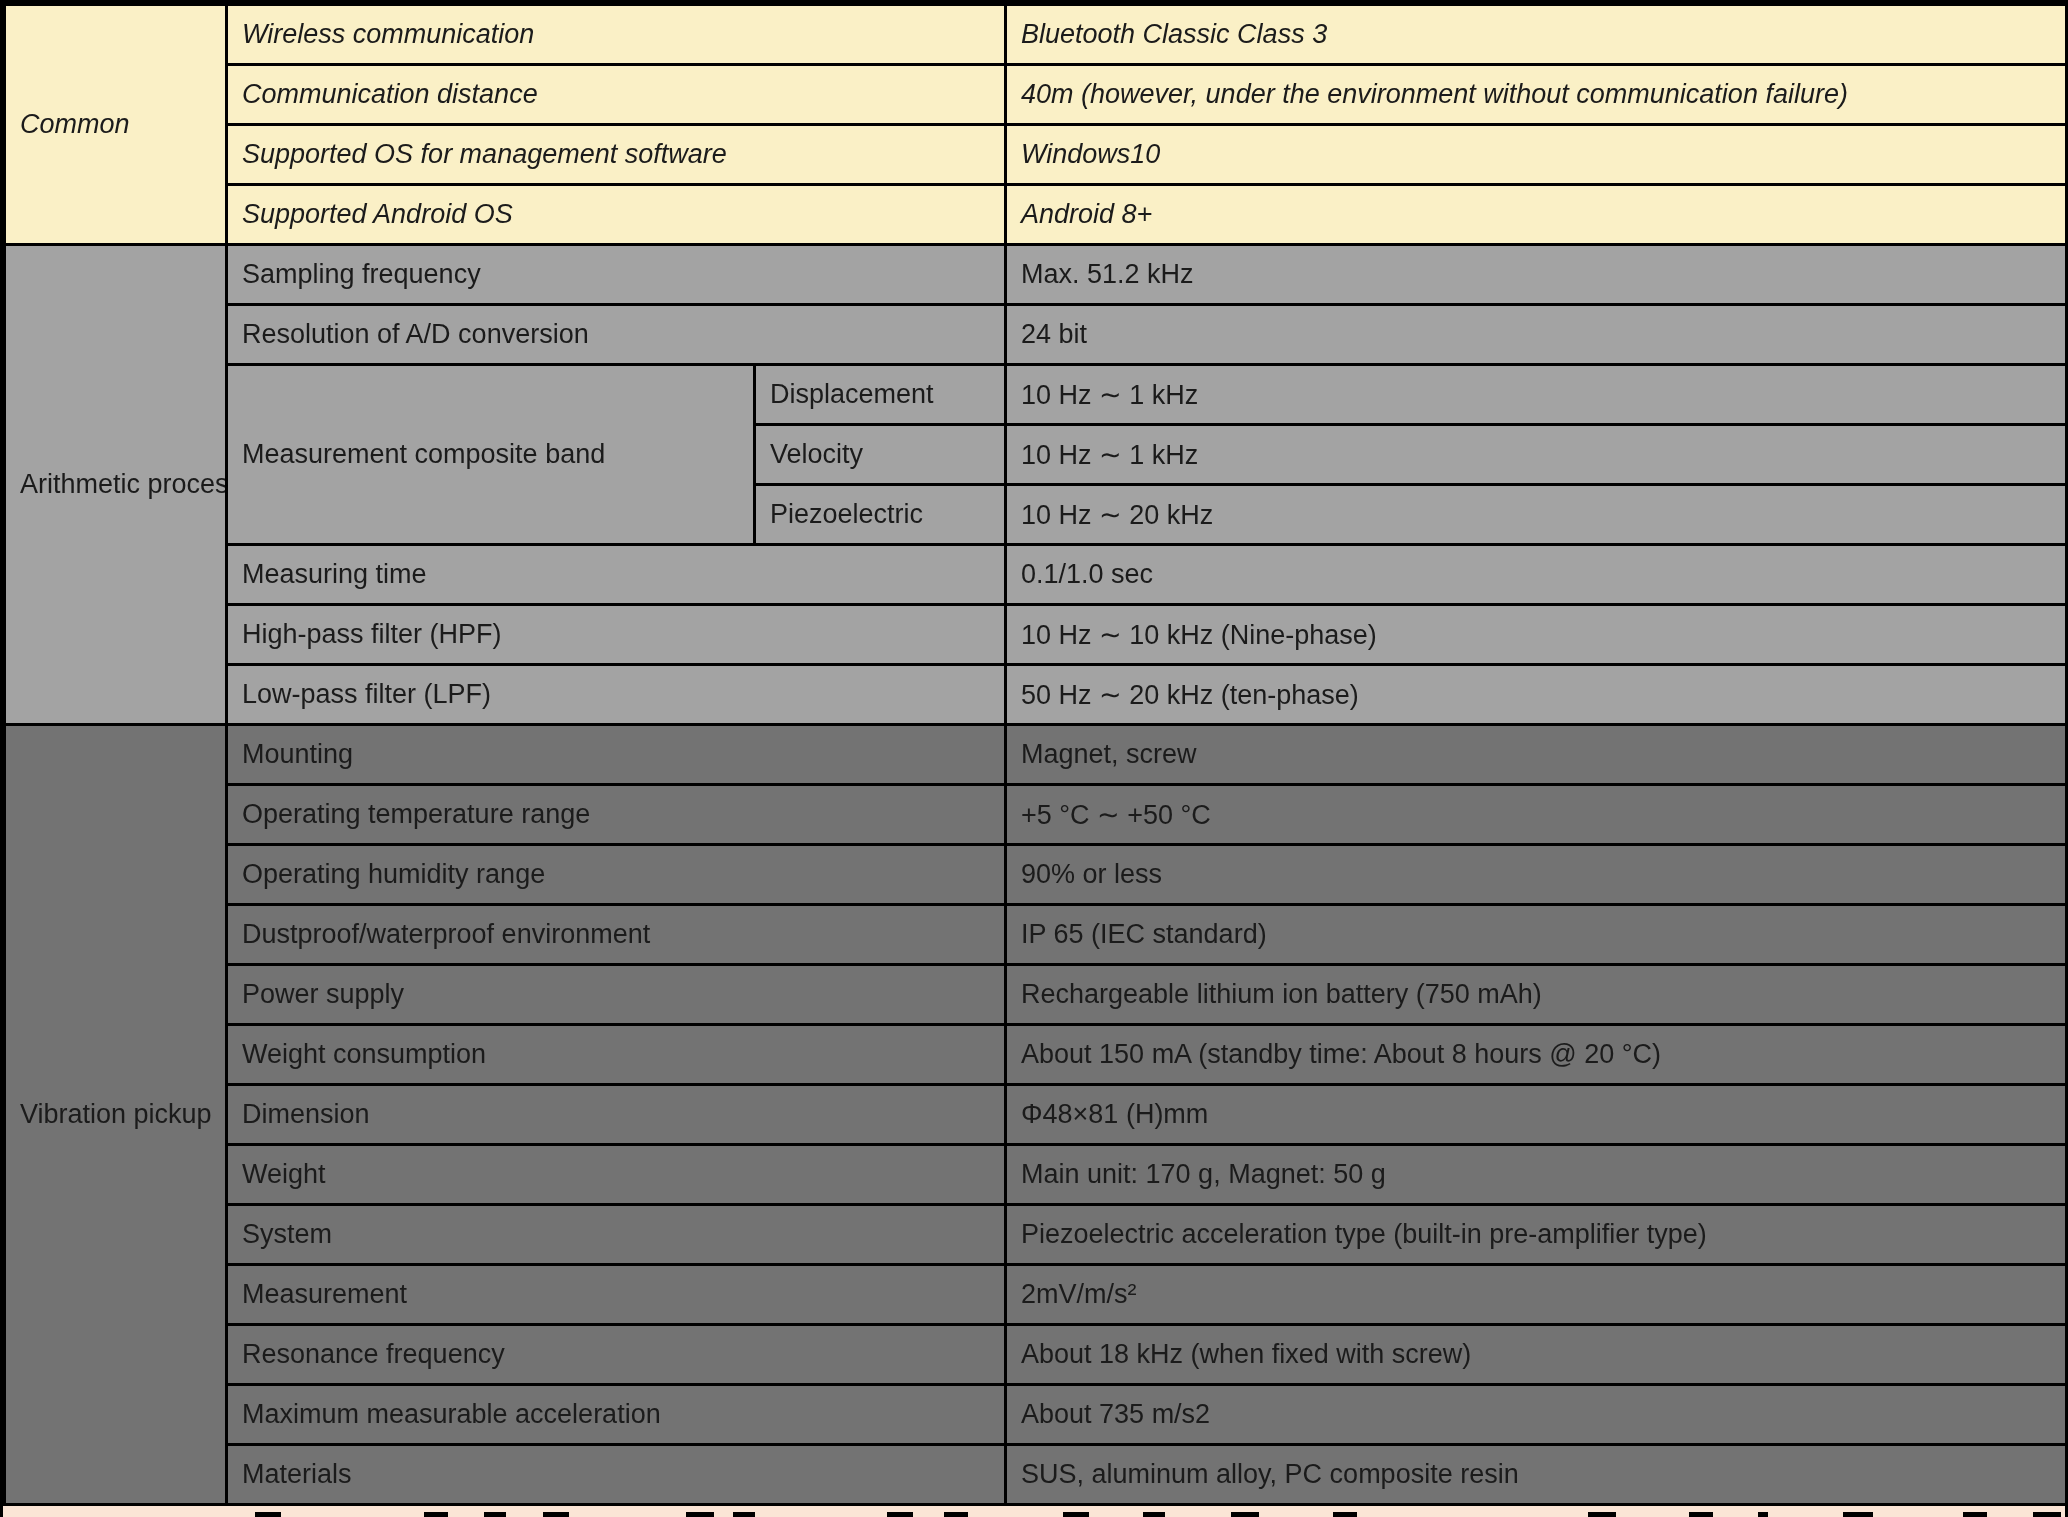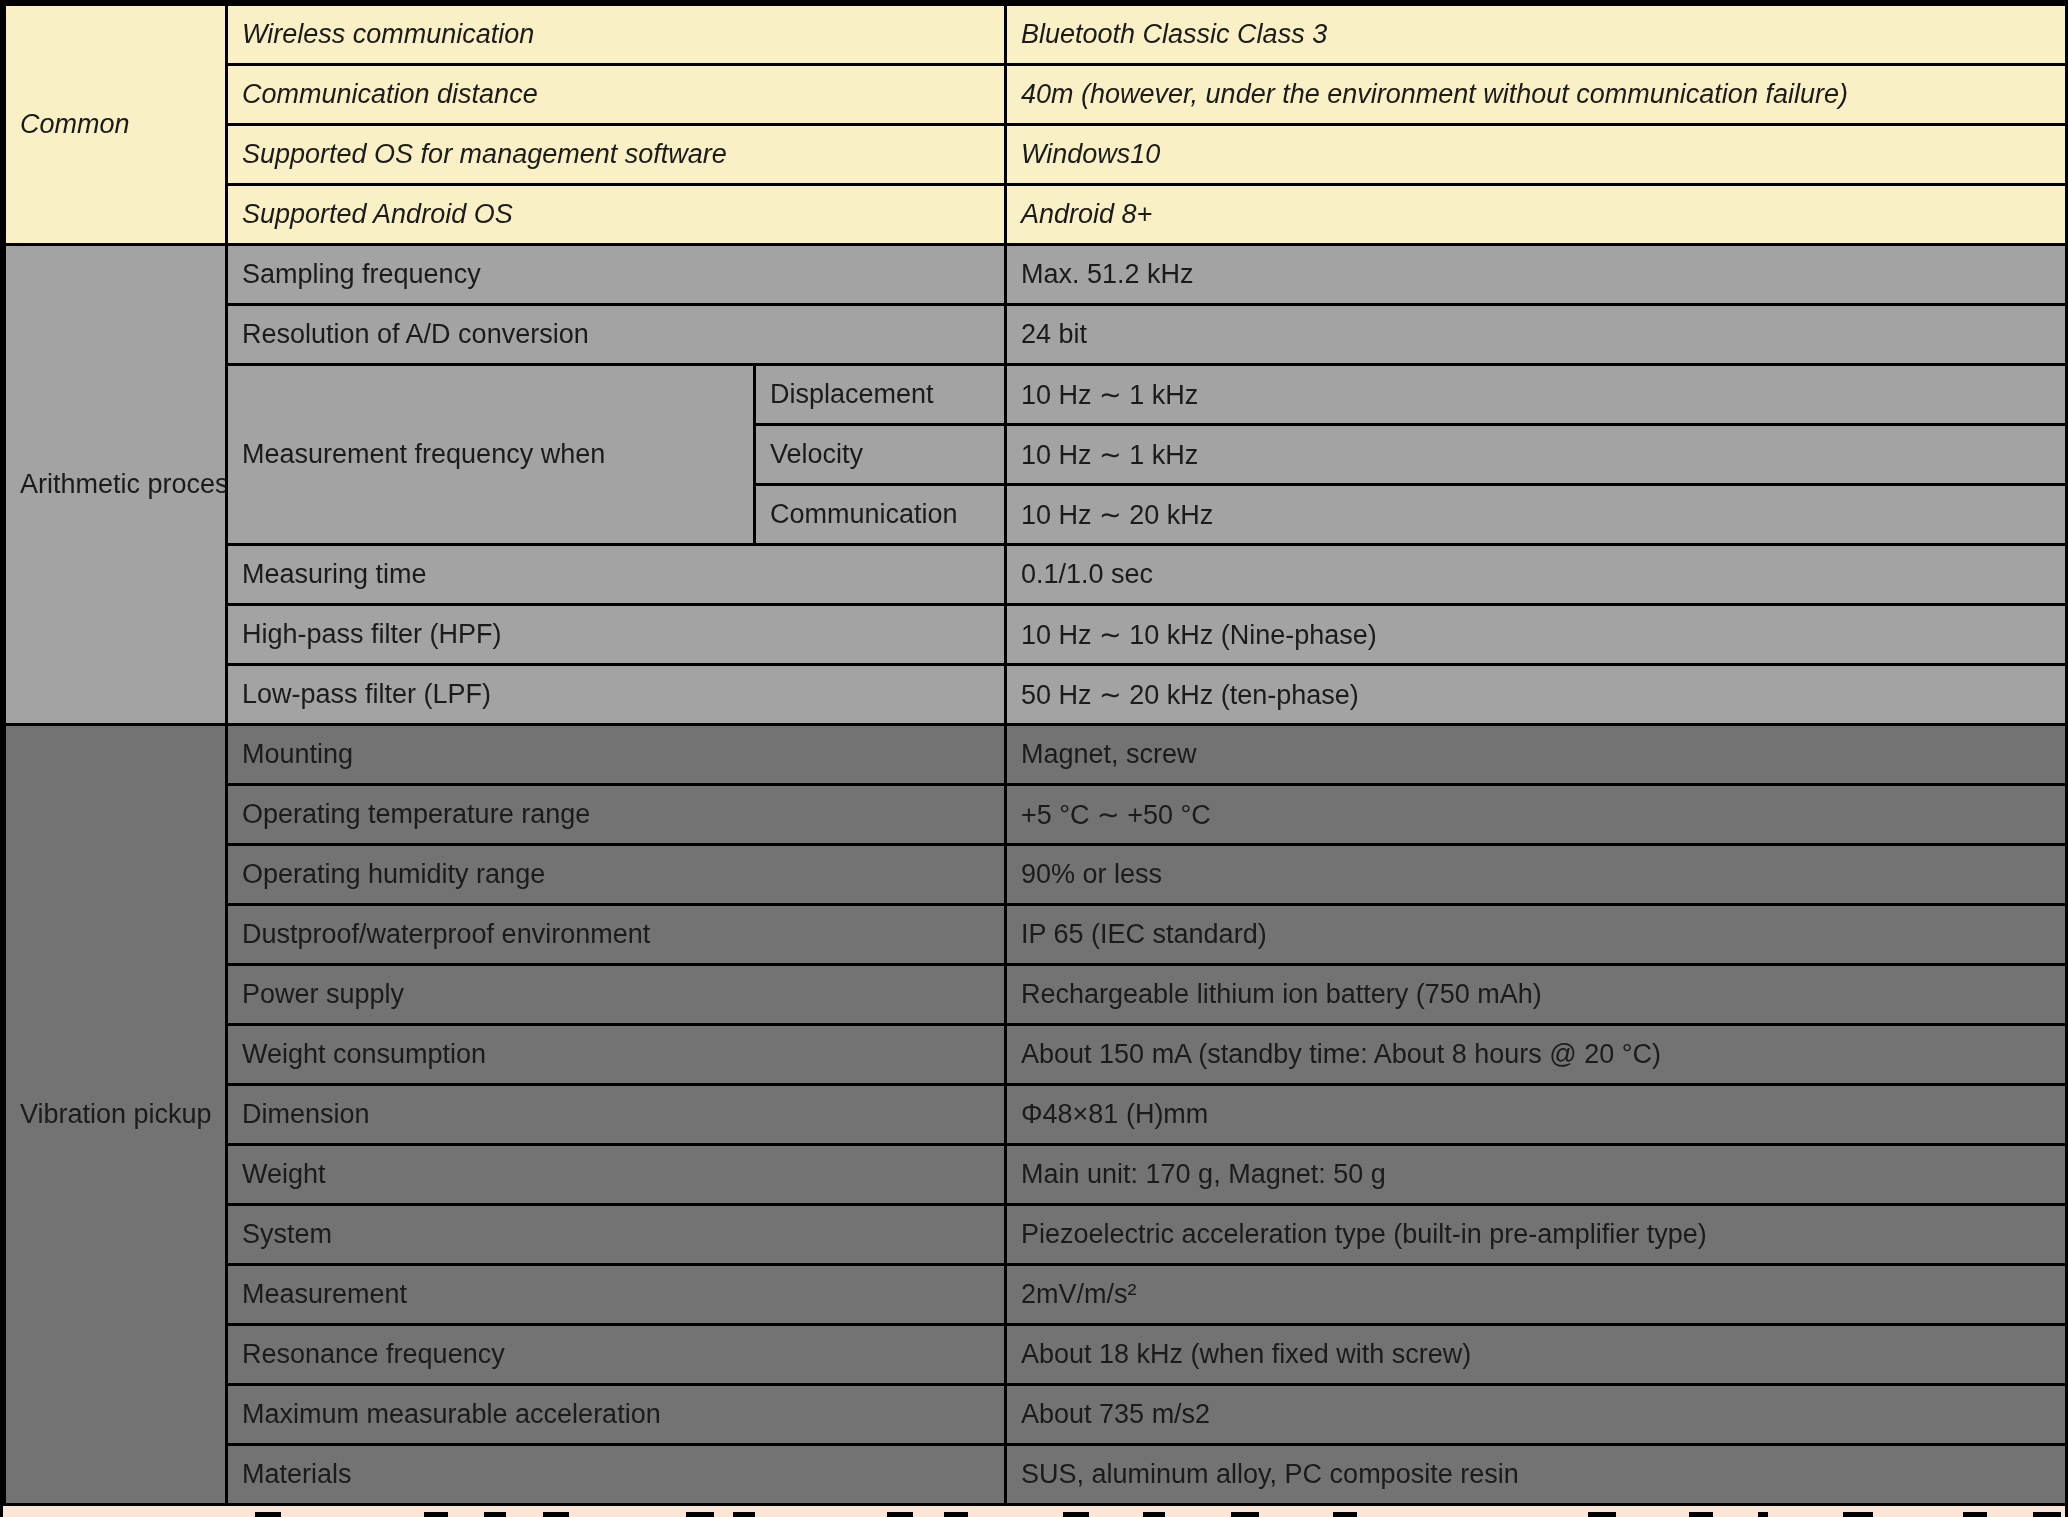--- a/index.html
+++ b/index.html
@@ -87,30 +87,30 @@
         <tr>
           <th class="section-title" rowspan="8">Arithmetic processing</th>
           <td colspan="2">Sampling frequency</td>
           <td>Max. 51.2 kHz</td>
         </tr>
         <tr>
           <td colspan="2">Resolution of A/D conversion</td>
           <td>24 bit</td>
         </tr>
         <tr>
-          <td rowspan="3">Measurement frequency when</td>
+          <td rowspan="3">Measurement composite band</td>
           <td>Displacement</td>
           <td>10 Hz ∼ 1 kHz</td>
         </tr>
         <tr>
           <td>Velocity</td>
           <td>10 Hz ∼ 1 kHz</td>
         </tr>
         <tr>
-          <td>Communication</td>
+          <td>Piezoelectric</td>
           <td>10 Hz ∼ 20 kHz</td>
         </tr>
         <tr>
           <td colspan="2">Measuring time</td>
           <td>0.1/1.0 sec</td>
         </tr>
         <tr>
           <td colspan="2">High-pass filter (HPF)</td>
           <td>10 Hz ∼ 10 kHz  (Nine-phase)</td>
         </tr>

